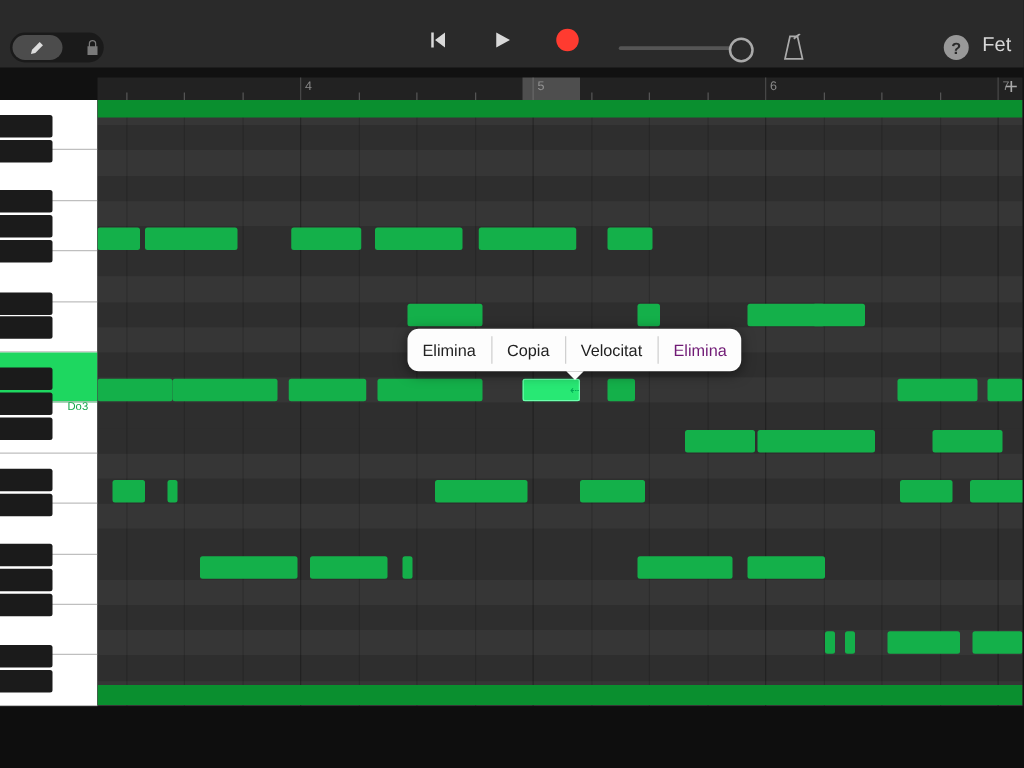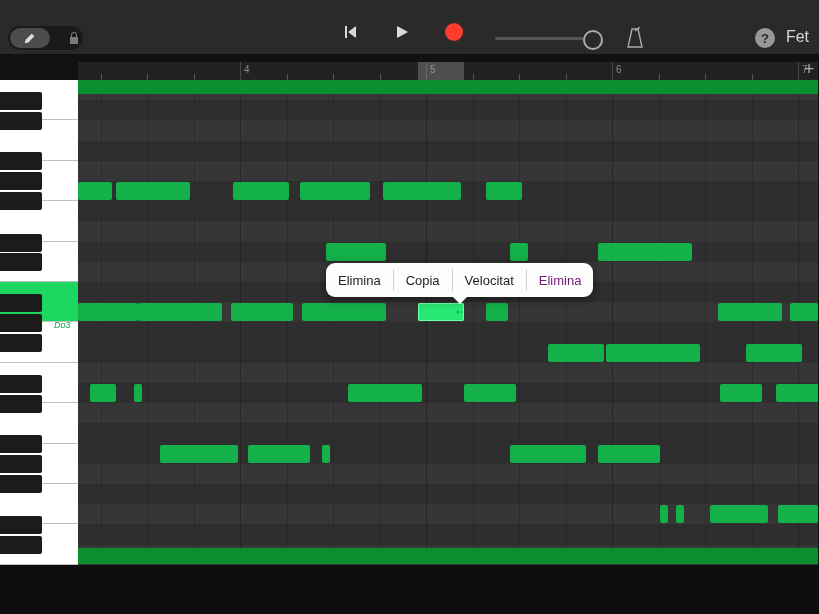--- a/index.html
+++ b/index.html
@@ -19,21 +19,21 @@
   .done{position:absolute;right:10px;top:28px;color:#d8d8d8;font-size:16px;}
 
   .ruler{position:absolute;left:78px;top:62px;width:740px;height:18px;background:#222;}
   .ruler .tick{position:absolute;top:0;width:1px;height:18px;background:#474747;}
   .ruler .tick.minor{height:6px;top:12px;background:#555;}
   .ruler .num{position:absolute;top:2px;color:#8a8a8a;font-size:10px;}
   .plus{position:absolute;right:2px;top:62px;width:16px;height:16px;color:#a9a9a9;font-size:18px;text-align:center;line-height:14px;}
 
   .locator{position:absolute;top:62px;height:18px;background:rgba(170,170,170,0.32);}
 
-  .piano{position:absolute;left:0;top:80px;width:78px;height:485px;background:#fff;font-style:italic;}
+  .piano{position:absolute;left:0;top:80px;width:78px;height:485px;background:#fff;}
   .piano .wkey{position:absolute;left:0;width:78px;height:40.4px;border-bottom:1px solid #bfbfbf;box-sizing:border-box;}
   .piano .bkey{position:absolute;left:0;width:42px;height:18px;background:#1b1b1b;border-radius:0 2px 2px 0;}
   .piano .hl{background:#1ed760 !important;}
   .piano .octlabel{position:absolute;left:54px;font-size:9px;color:#14a84b;}
 
   .grid{position:absolute;left:78px;top:80px;width:740px;height:485px;background:#333;overflow:hidden;}
   .row{position:absolute;left:0;width:740px;height:20.2px;}
   .row.dark{background:#2e2e2e;}
   .row.light{background:#363636;}
   .vline{position:absolute;top:0;width:1px;height:485px;background:rgba(0,0,0,0.28);}

